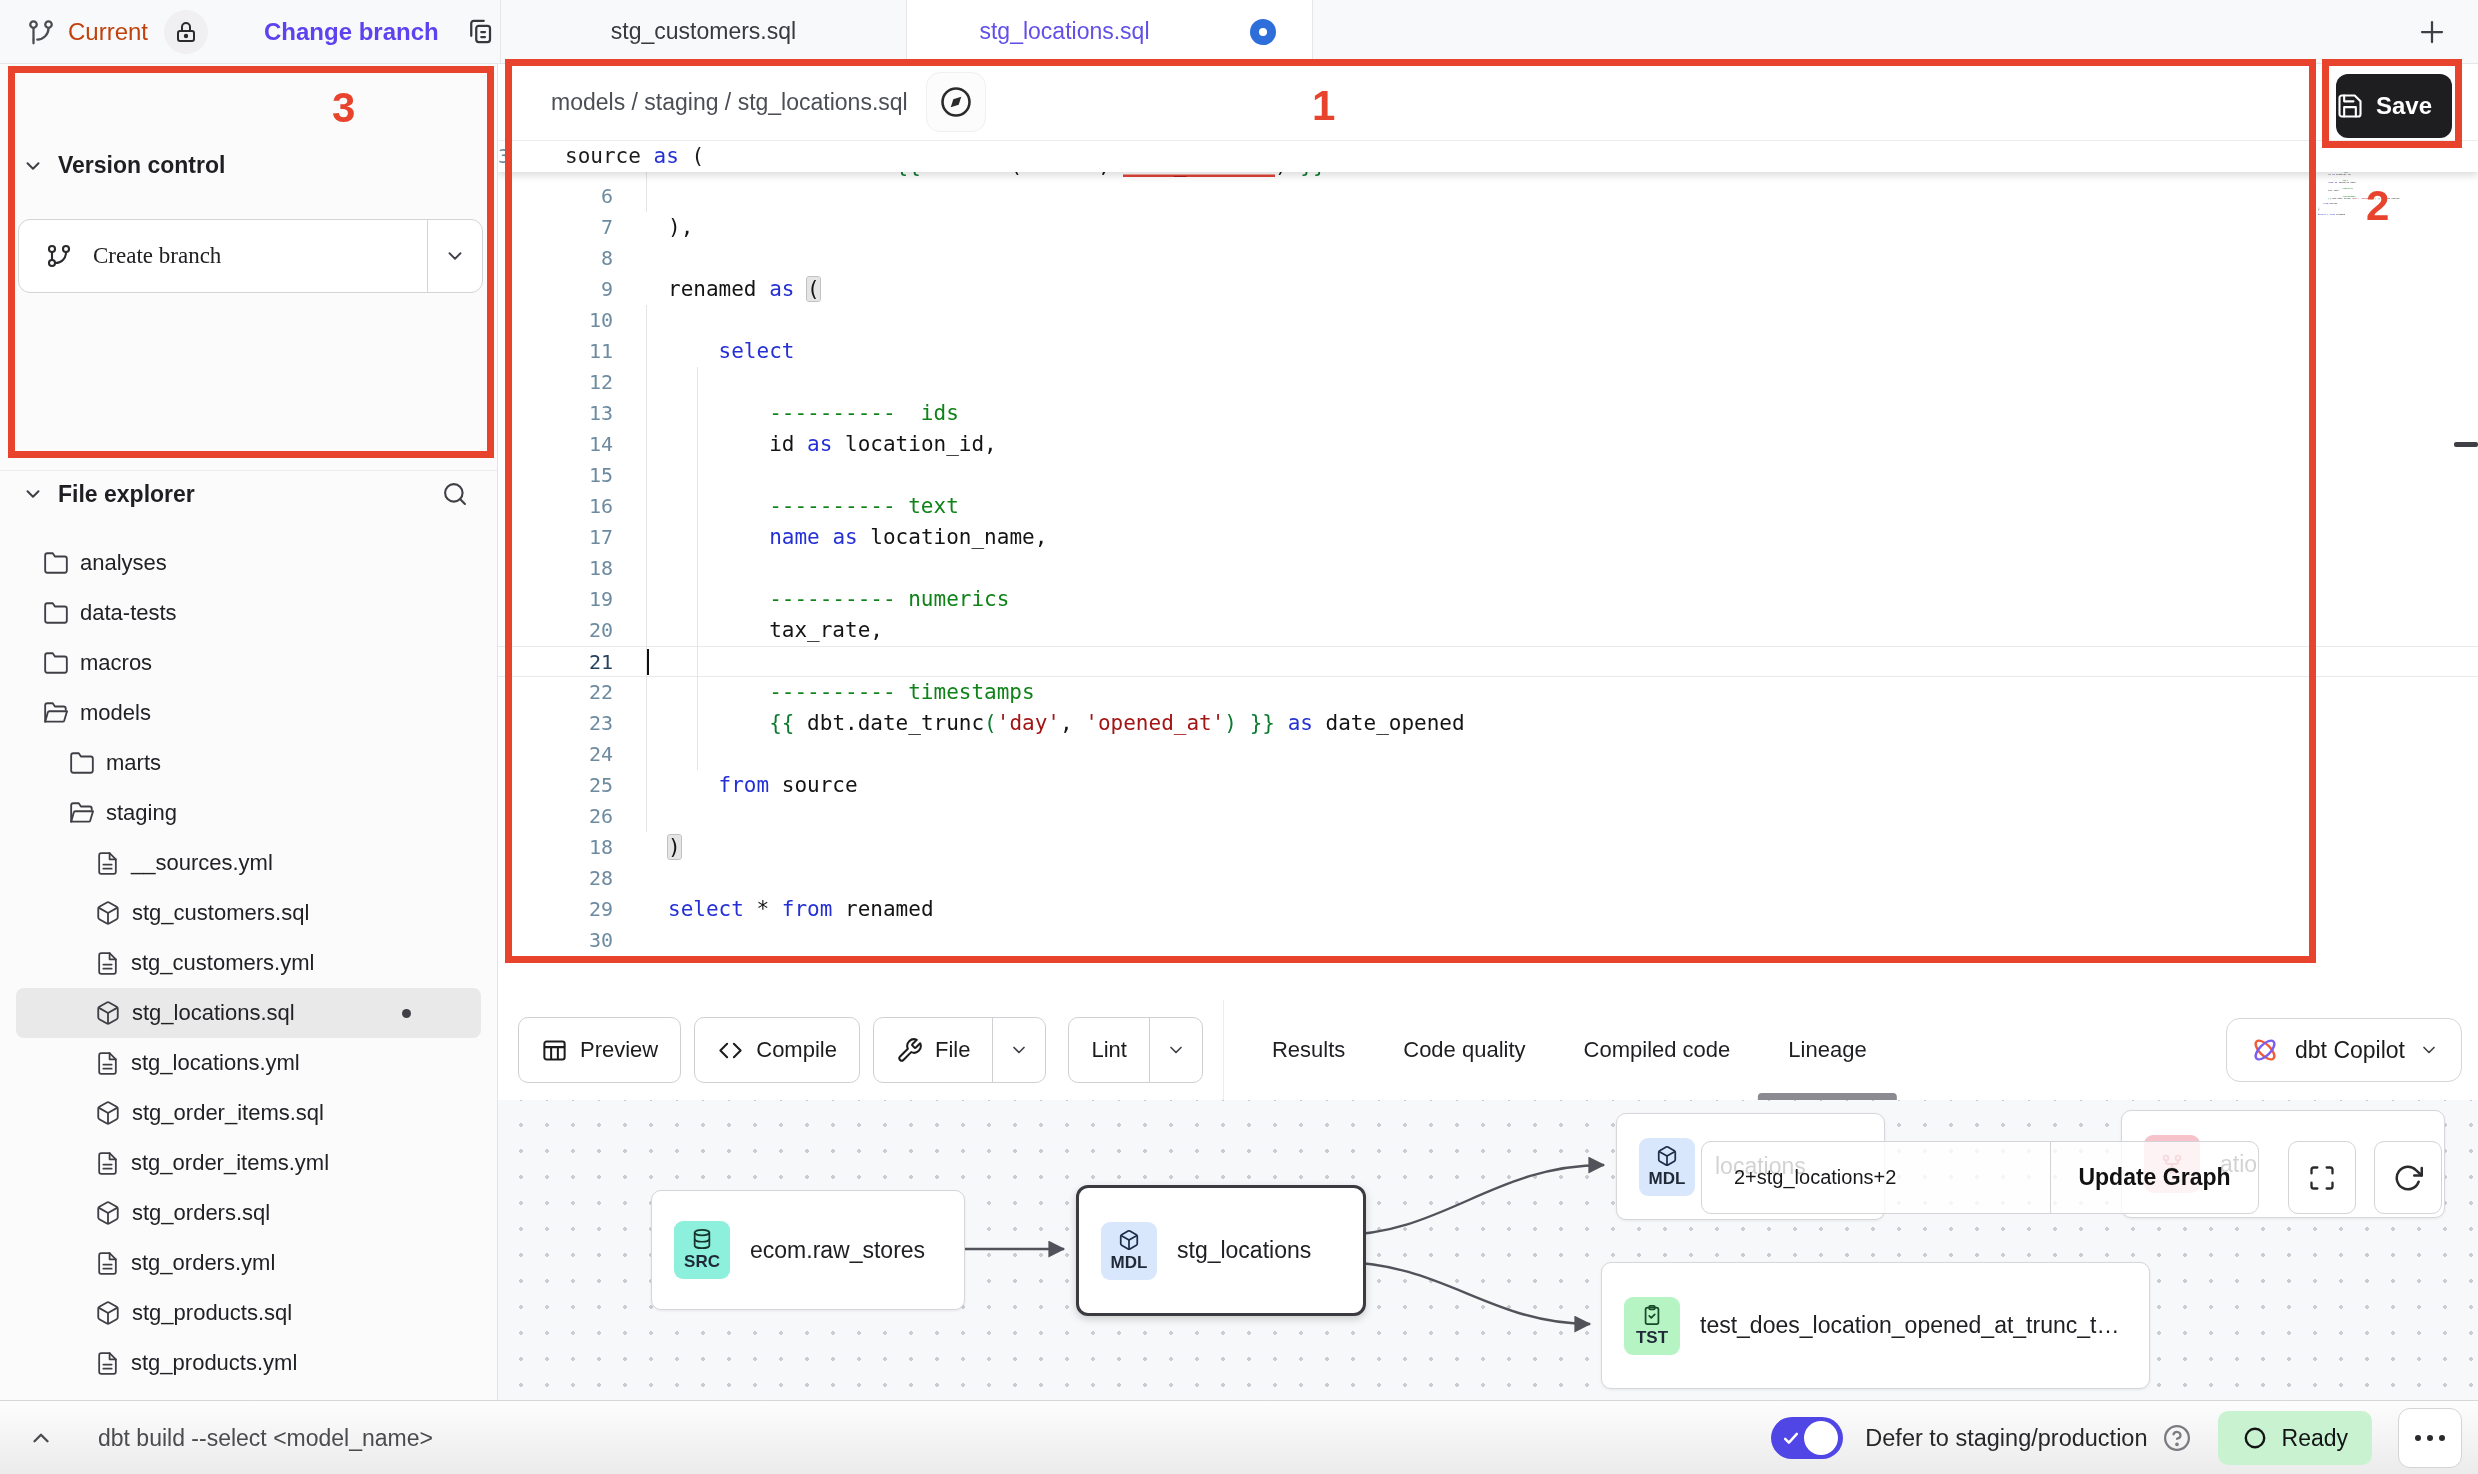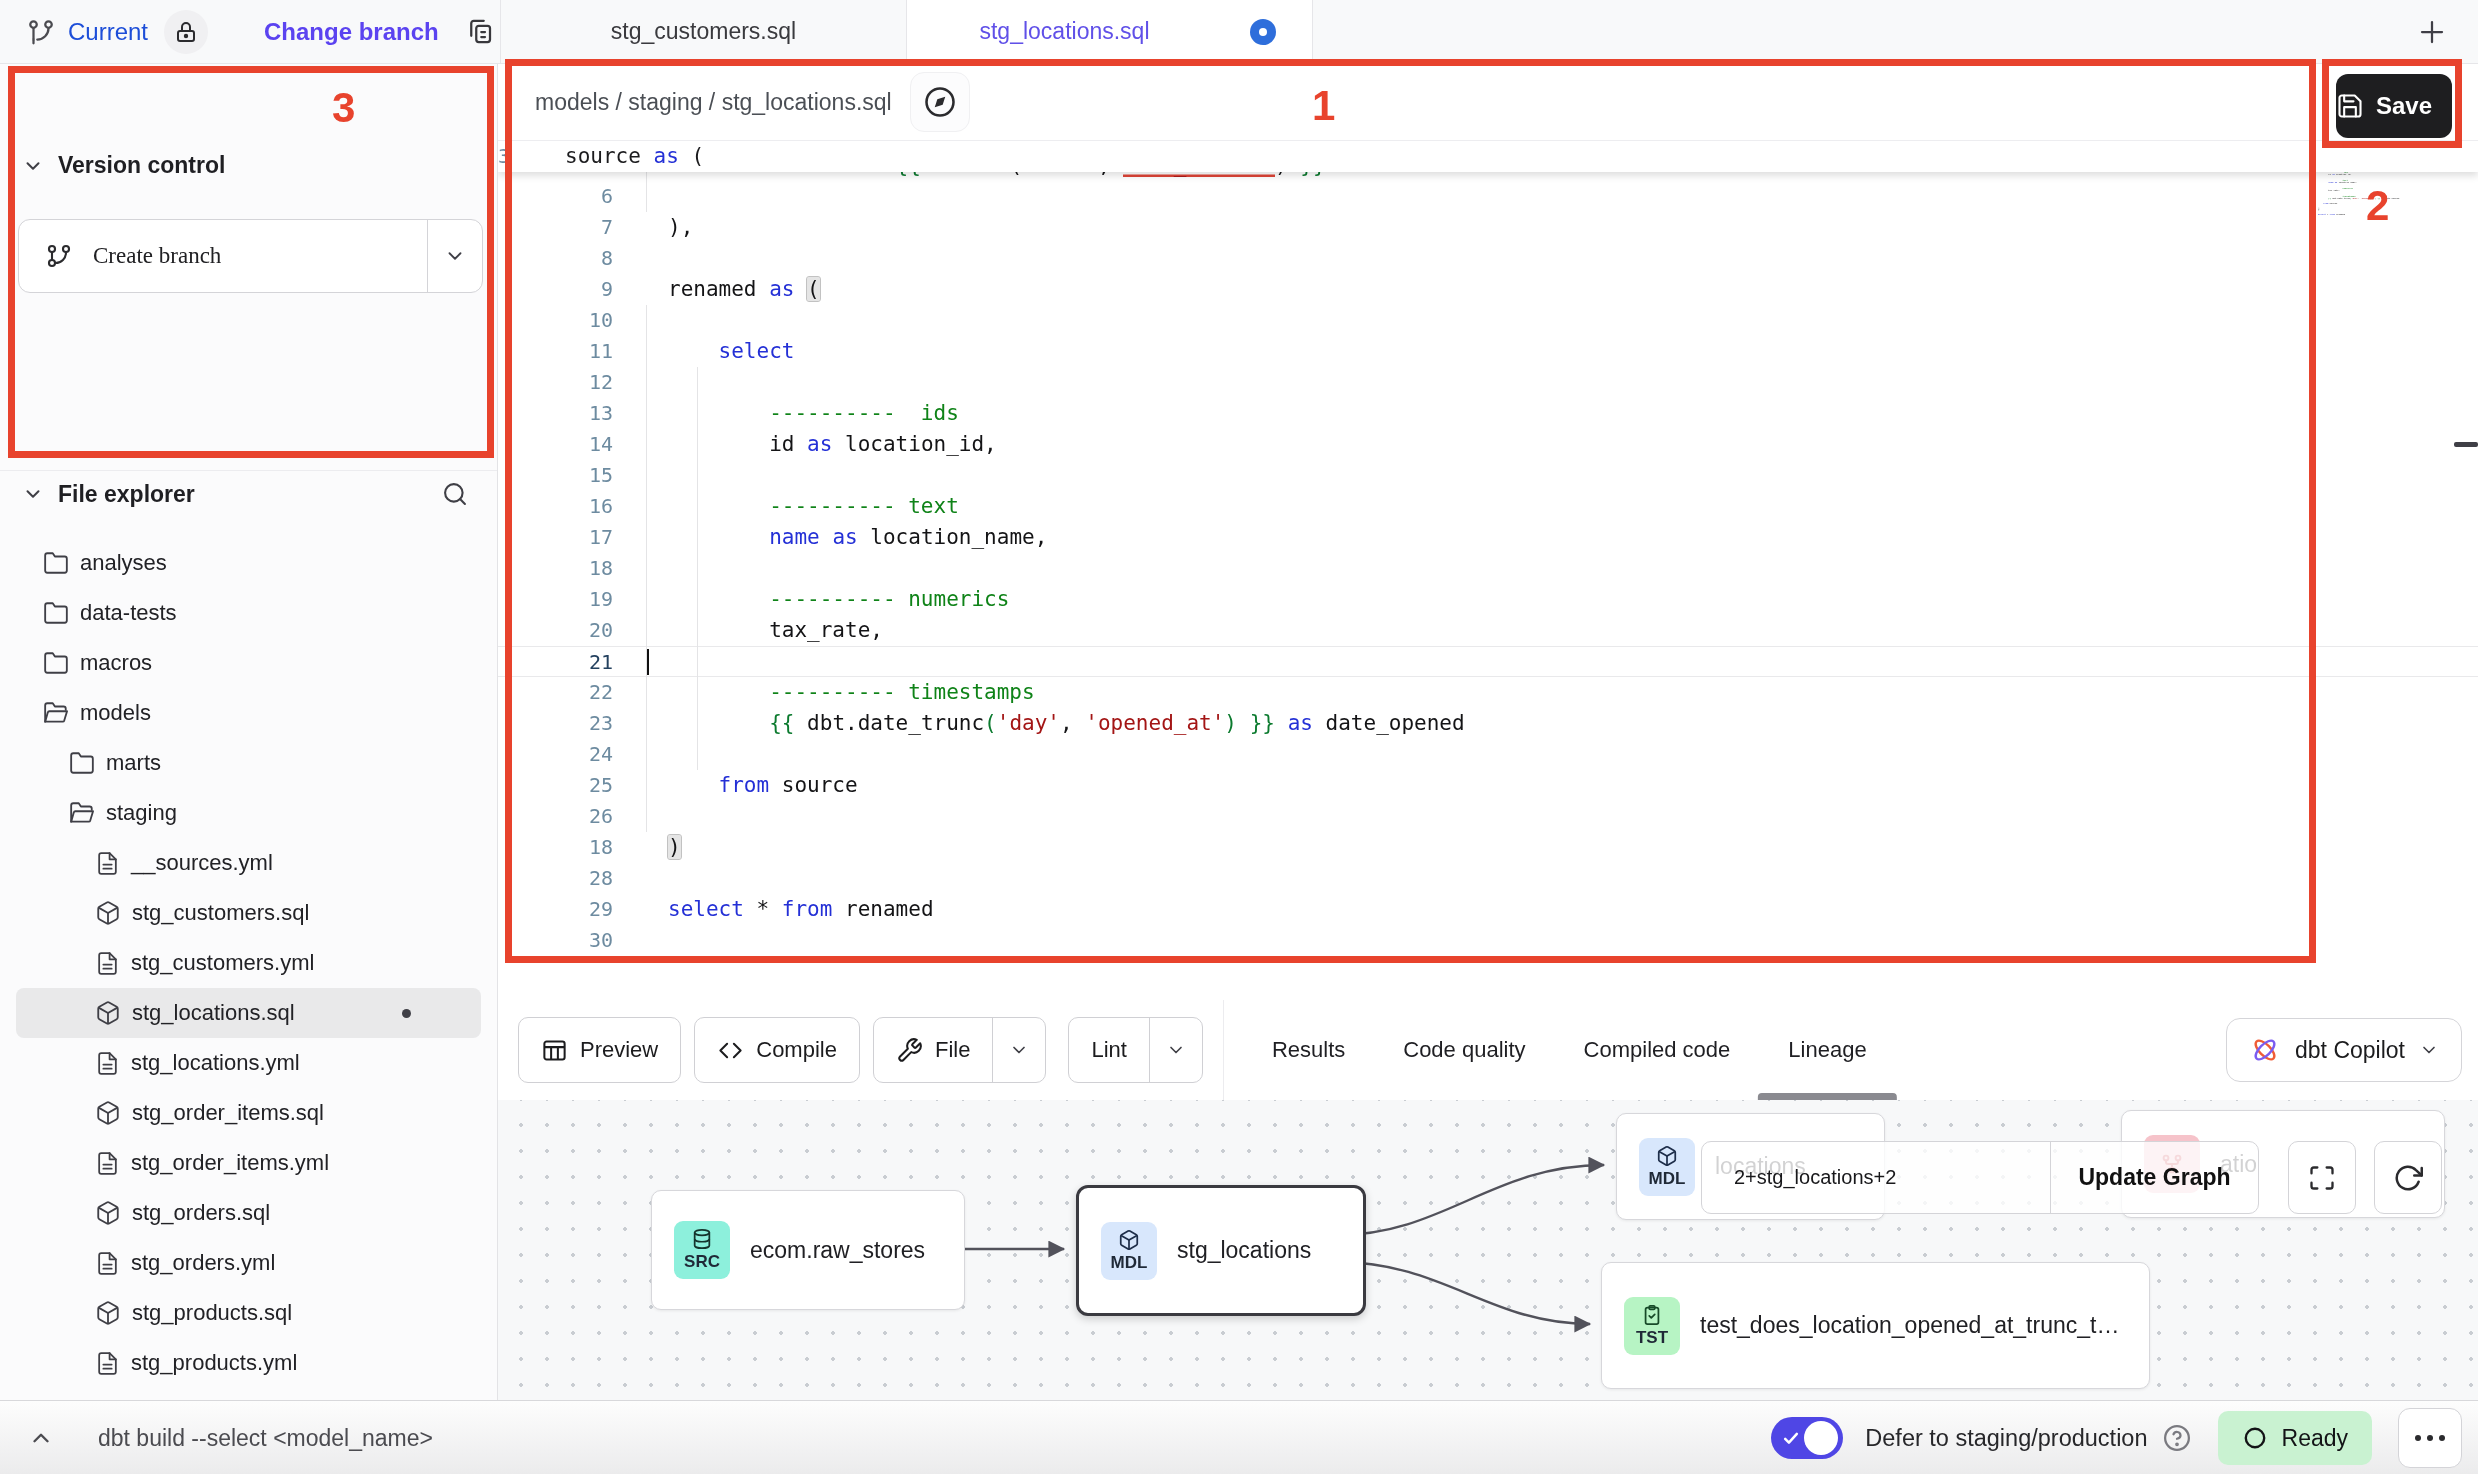--- a/index.html
+++ b/index.html
@@ -5,21 +5,21 @@
   html,body{margin:0;padding:0;background:#e9e9e9;}
   #app{position:relative;width:2478px;height:1474px;background:#fff;overflow:hidden;
        font-family:"Liberation Sans",sans-serif;color:#1c1c1e;}
   svg{display:block;}
 
   
   .topbar{position:absolute;left:0;top:0;width:2478px;height:63px;background:#f8f9fa;
           border-bottom:1px solid #e6e6e9;display:flex;align-items:center;}
   .branch-zone{width:500px;height:100%;display:flex;align-items:center;border-right:1px solid #e6e6e9;}
   .branch-zone .gb-icon{margin-left:26px;}
-  .branch-name{margin-left:12px;font-size:24px;color:#1d4ed8;}
+  .branch-name{margin-left:12px;font-size:24px;color:#c2410c;}
   .lock-pill{margin-left:16px;width:44px;height:44px;border-radius:50%;background:#f0f0f2;
              display:flex;align-items:center;justify-content:center;}
   .change-branch{margin-left:56px;font-size:24px;font-weight:600;color:#5b43f0;cursor:pointer;}
   .copy-btn{margin-left:26px;}
   .ed-tab{height:63px;display:flex;align-items:center;justify-content:center;position:relative;
           font-size:23px;border-right:1px solid #e6e6e9;}
   .ed-tab.t1{width:405px;color:#3a3a3e;background:#f8f9fa;}
   .ed-tab.t2{width:405px;color:#6050e8;background:#ffffff;height:64px;}
   .ed-tab.t2 .tab-label{margin-right:90px;}
   .mod-dot-tab{position:absolute;right:36px;top:50%;transform:translateY(-50%);width:26px;height:26px;
@@ -46,21 +46,21 @@
   .file-row{position:relative;height:50px;display:flex;align-items:center;gap:11px;margin:0 16px;
           font-size:22px;color:#222226;cursor:pointer;border-radius:8px;}
   .file-row.lvl1{padding-left:27px;} .file-row.lvl2{padding-left:53px;} .file-row.lvl3{padding-left:79px;}
   .file-row.selected{background:#e9e9ea;}
   .file-row .mod-dot{margin-left:auto;margin-right:70px;width:9px;height:9px;border-radius:50%;background:#3f3f46;}
 
   
   .editor-pane{position:absolute;left:498px;top:64px;width:1980px;height:936px;background:#fff;}
   .crumb-row{position:absolute;left:0;top:0;width:100%;height:76px;border-bottom:1px solid #ededf0;
           display:flex;align-items:center;}
-  .crumb{margin-left:37px;font-size:23px;color:#4b4f55;}
+  .crumb{margin-left:53px;font-size:23px;color:#4b4f55;}
   .copilot-chip{margin-left:18px;width:58px;height:58px;border-radius:14px;background:#fcfcfd;
           border:1px solid #f0f0f2;display:flex;align-items:center;justify-content:center;cursor:pointer;}
   .save-btn{position:absolute;right:26px;top:10px;width:116px;height:64px;background:#1e1e20;color:#fff;
           border-radius:12px;display:flex;align-items:center;gap:12px;
           font-size:24px;font-weight:600;cursor:pointer;}
 
   .code-area{position:absolute;left:0;top:77px;width:100%;height:859px;overflow:hidden;
           font-family:"DejaVu Sans Mono",monospace;font-size:21px;line-height:31px;}
   .code-rows{padding-top:9px;}
   .crow{display:flex;height:31px;box-sizing:border-box;white-space:pre;}

